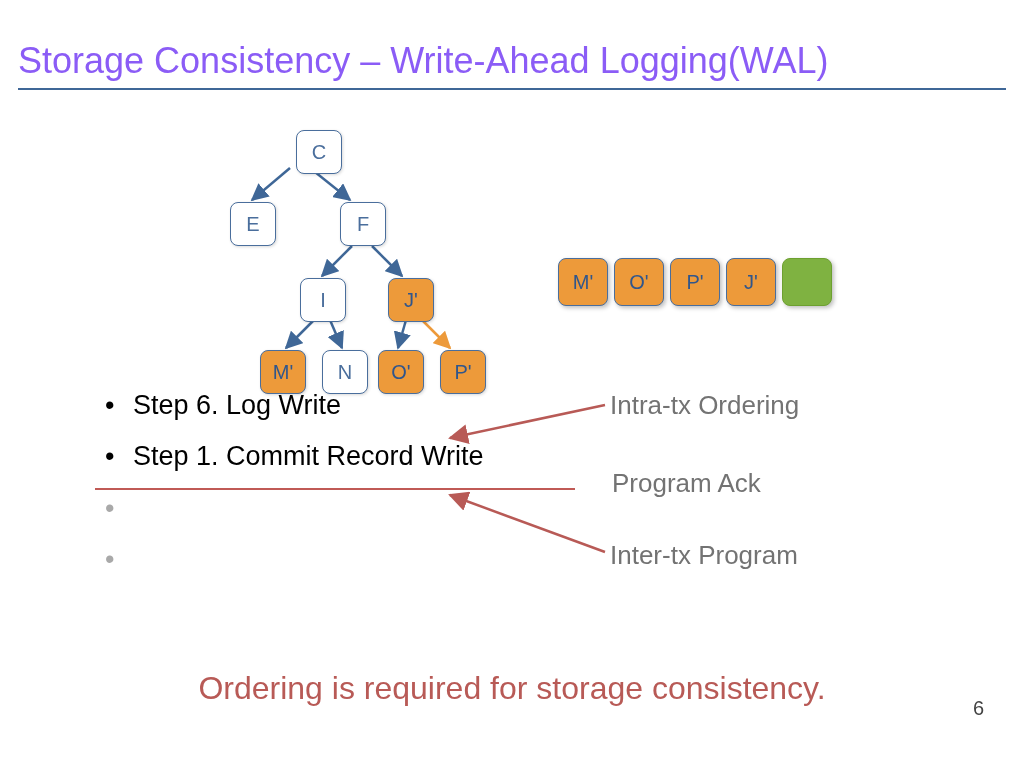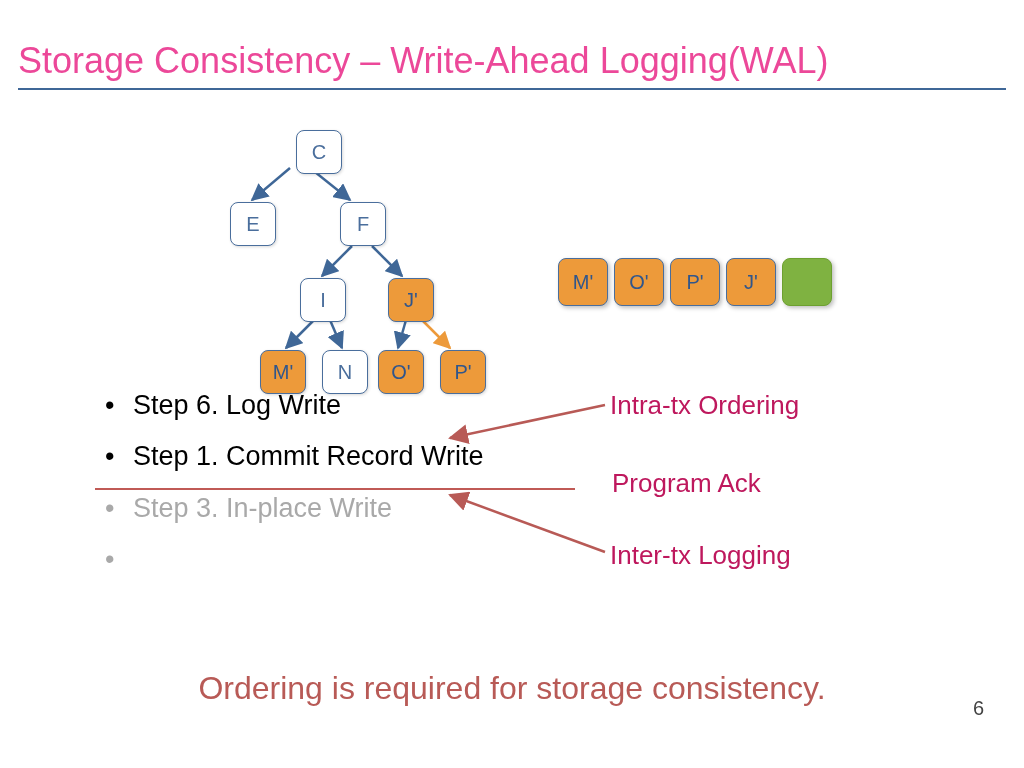--- a/index.html
+++ b/index.html
@@ -6,21 +6,21 @@
     margin: 0;
     padding: 0;
     width: 1024px;
     height: 768px;
     font-family: Arial, Helvetica, sans-serif;
     background: #fff;
     position: relative;
     overflow: hidden;
   }
   .title {
-    color: #ec4899;
+    color: #8b5cf6;
     font-size: 36px;
     font-weight: 400;
     padding: 40px 6px 6px 18px;
   }
   .title-underline {
     border-bottom: 2px solid #3f6797;
     margin: 0 18px;
   }
 
   
@@ -100,21 +100,21 @@
     position: absolute;
     left: 95px;
     top: 488px;
     width: 480px;
     border-top: 2px solid #c05a56;
   }
 
   
   .annot {
     position: absolute;
-    color: #be185d;
+    color: #737373;
     font-size: 26px;
   }
 
   .bottom-msg {
     position: absolute;
     left: 0;
     right: 0;
     top: 670px;
     text-align: center;
     color: #b85a56;
@@ -181,32 +181,31 @@
   <div class="row active">
       <span class="bullet">•</span>
       <span>Step 6. Log Write</span>
     </div>
   <div class="row active">
       <span class="bullet">•</span>
       <span>Step 1. Commit Record Write</span>
     </div>
   <div class="row dim">
       <span class="bullet">•</span>
-      <span>Step 3. In-place Write</span>
     </div>
   <div class="row dim">
       <span class="bullet">•</span>
     </div>
 </div>
 
 <div class="divider-red"></div>
 
 <div class="annot" style="left:610px; top:390px">Intra-tx Ordering</div>
 <div class="annot" style="left:612px; top:468px">Program Ack</div>
-<div class="annot" style="left:610px; top:540px">Inter-tx Logging</div>
+<div class="annot" style="left:610px; top:540px">Inter-tx Program</div>
 
 <svg style="position:absolute; left:420px; top:380px" width="200" height="200">
   <defs>
     <marker id="ra" viewBox="0 0 10 10" refX="9" refY="5" markerWidth="8" markerHeight="8" orient="auto">
       <path d="M0,0 L10,5 L0,10 z" fill="#b85a56"></path>
     </marker>
     </defs>
 
   <line x1="185" y1="25" x2="30" y2="58" stroke="#b85a56" stroke-width="2.5" marker-end="url(#ra)"></line>
   <line x1="185" y1="172" x2="30" y2="115" stroke="#b85a56" stroke-width="2.5" marker-end="url(#ra)"></line>

